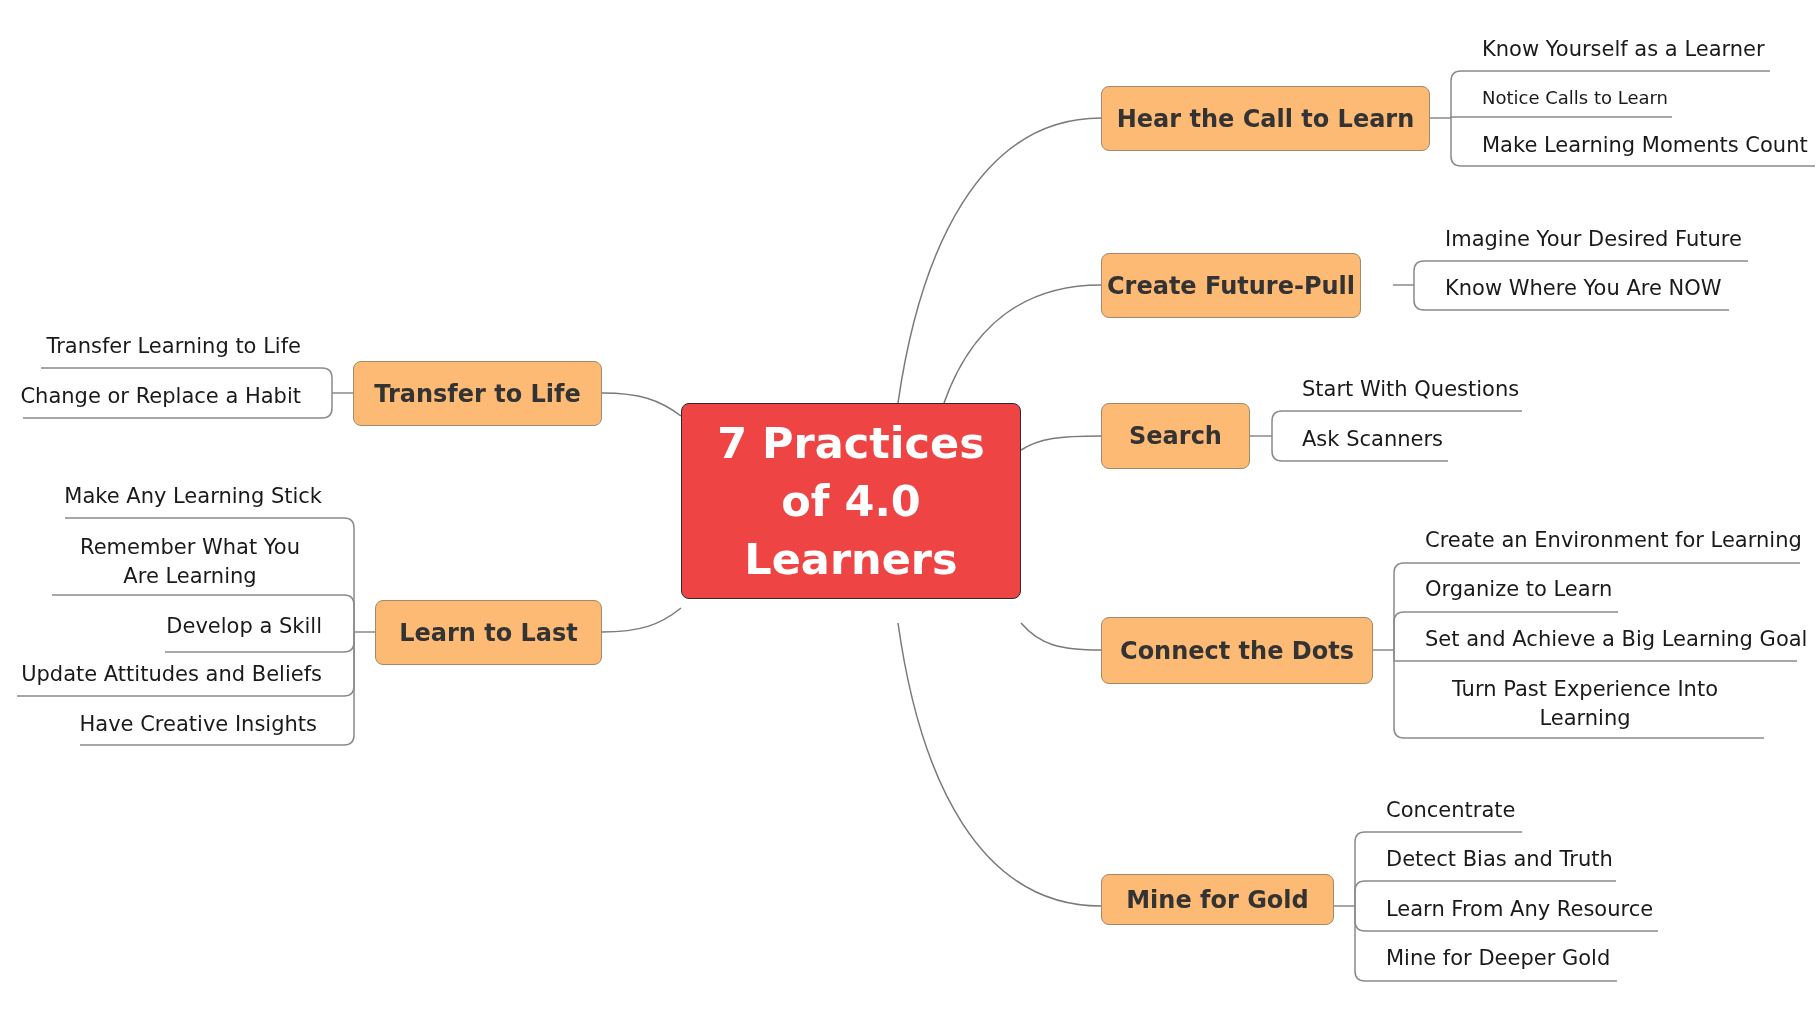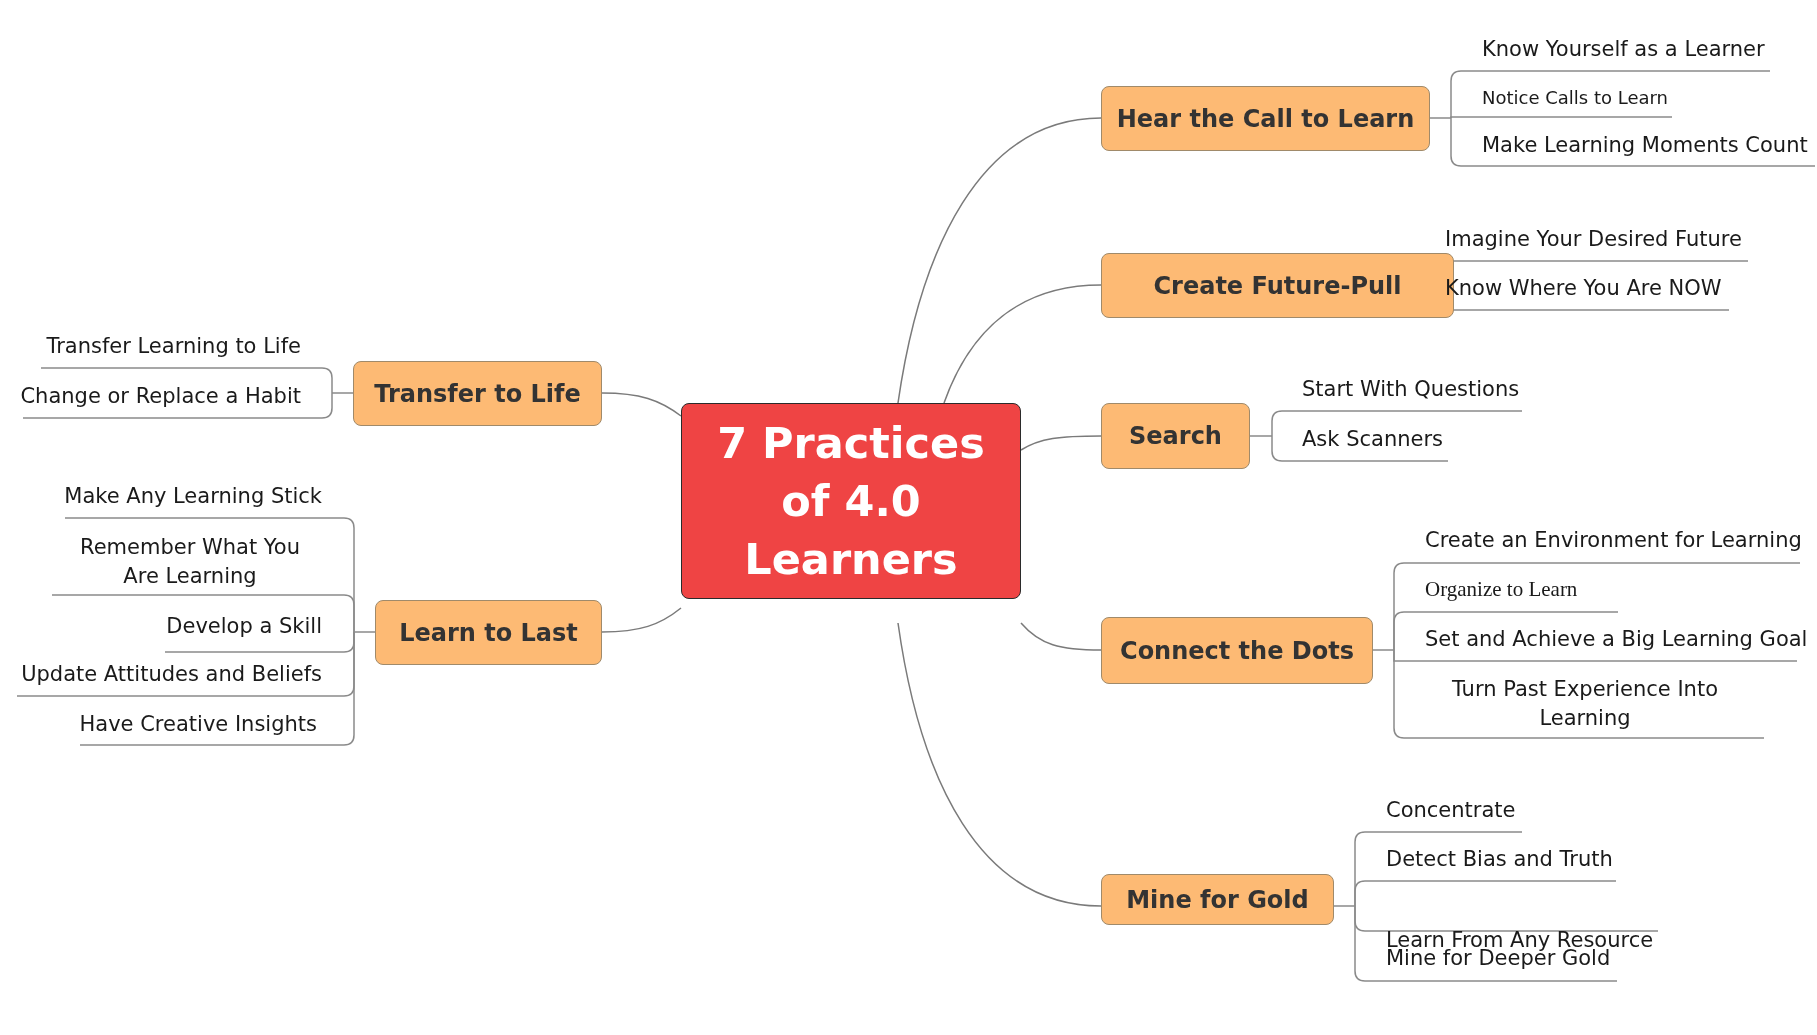--- a/index.html
+++ b/index.html
@@ -78,46 +78,46 @@
     <path d="M354,632 L354,686 Q354,696 344,696 L17,696"></path>
     <path d="M354,632 L354,735 Q354,745 344,745 L80,745"></path>
   </g>
 </svg>
 
 <div class="central">7 Practices
 of 4.0
 Learners</div>
 
 <div class="topic" style="left:1101px;top:86px;width:329px;height:65px;">Hear the Call to Learn</div>
-<div class="topic" style="left:1101px;top:253px;width:353px;height:65px;">Create Future-Pull</div>
+<div class="topic" style="left:1101px;top:253px;width:260px;height:65px;">Create Future-Pull</div>
 <div class="topic" style="left:1101px;top:403px;width:149px;height:66px;text-align:right;">Search</div>
 <div class="topic" style="left:1101px;top:617px;width:272px;height:67px;">Connect the Dots</div>
 <div class="topic" style="left:1101px;top:874px;width:233px;height:51px;">Mine for Gold</div>
 <div class="topic" style="left:353px;top:361px;width:249px;height:65px;">Transfer to Life</div>
 <div class="topic" style="left:375px;top:600px;width:227px;height:65px;">Learn to Last</div>
 
 <div class="sub" style="left:1482px;top:35px;">Know Yourself as a Learner</div>
 <div class="sub small" style="left:1482px;top:83px;">Notice Calls to Learn</div>
 <div class="sub" style="left:1482px;top:131px;">Make Learning Moments Count</div>
 
 <div class="sub" style="left:1445px;top:225px;">Imagine Your Desired Future</div>
 <div class="sub" style="left:1445px;top:274px;">Know Where You Are NOW</div>
 
 <div class="sub" style="left:1302px;top:375px;">Start With Questions</div>
 <div class="sub" style="left:1302px;top:425px;">Ask Scanners</div>
 
 <div class="sub" style="left:1425px;top:526px;">Create an Environment for Learning</div>
-<div class="sub" style="left:1425px;top:575px;font-family:Liberation Serif, serif;">Organize to Learn</div>
+<div class="sub" style="left:1425px;top:575px;">Organize to Learn</div>
 <div class="sub" style="left:1425px;top:625px;">Set and Achieve a Big Learning Goal</div>
 <div class="sub center" style="left:1425px;top:675px;width:320px;">Turn Past Experience Into
 Learning</div>
 
 <div class="sub" style="left:1386px;top:796px;">Concentrate</div>
 <div class="sub" style="left:1386px;top:845px;">Detect Bias and Truth</div>
-<div class="sub" style="left:1386px;top:895px;margin-top:31px;">Learn From Any Resource</div>
+<div class="sub" style="left:1386px;top:895px;">Learn From Any Resource</div>
 <div class="sub" style="left:1386px;top:944px;">Mine for Deeper Gold</div>
 
 <div class="sub right" style="right:1516px;top:332px;">Transfer Learning to Life</div>
 <div class="sub right" style="right:1516px;top:382px;">Change or Replace a Habit</div>
 
 <div class="sub right" style="right:1495px;top:482px;margin-left:24px;">Make Any Learning Stick</div>
 <div class="sub center" style="left:60px;top:533px;width:260px;">Remember What You
 Are Learning</div>
 <div class="sub right" style="right:1495px;top:612px;">Develop a Skill</div>
 <div class="sub right" style="right:1495px;top:660px;">Update Attitudes and Beliefs</div>

